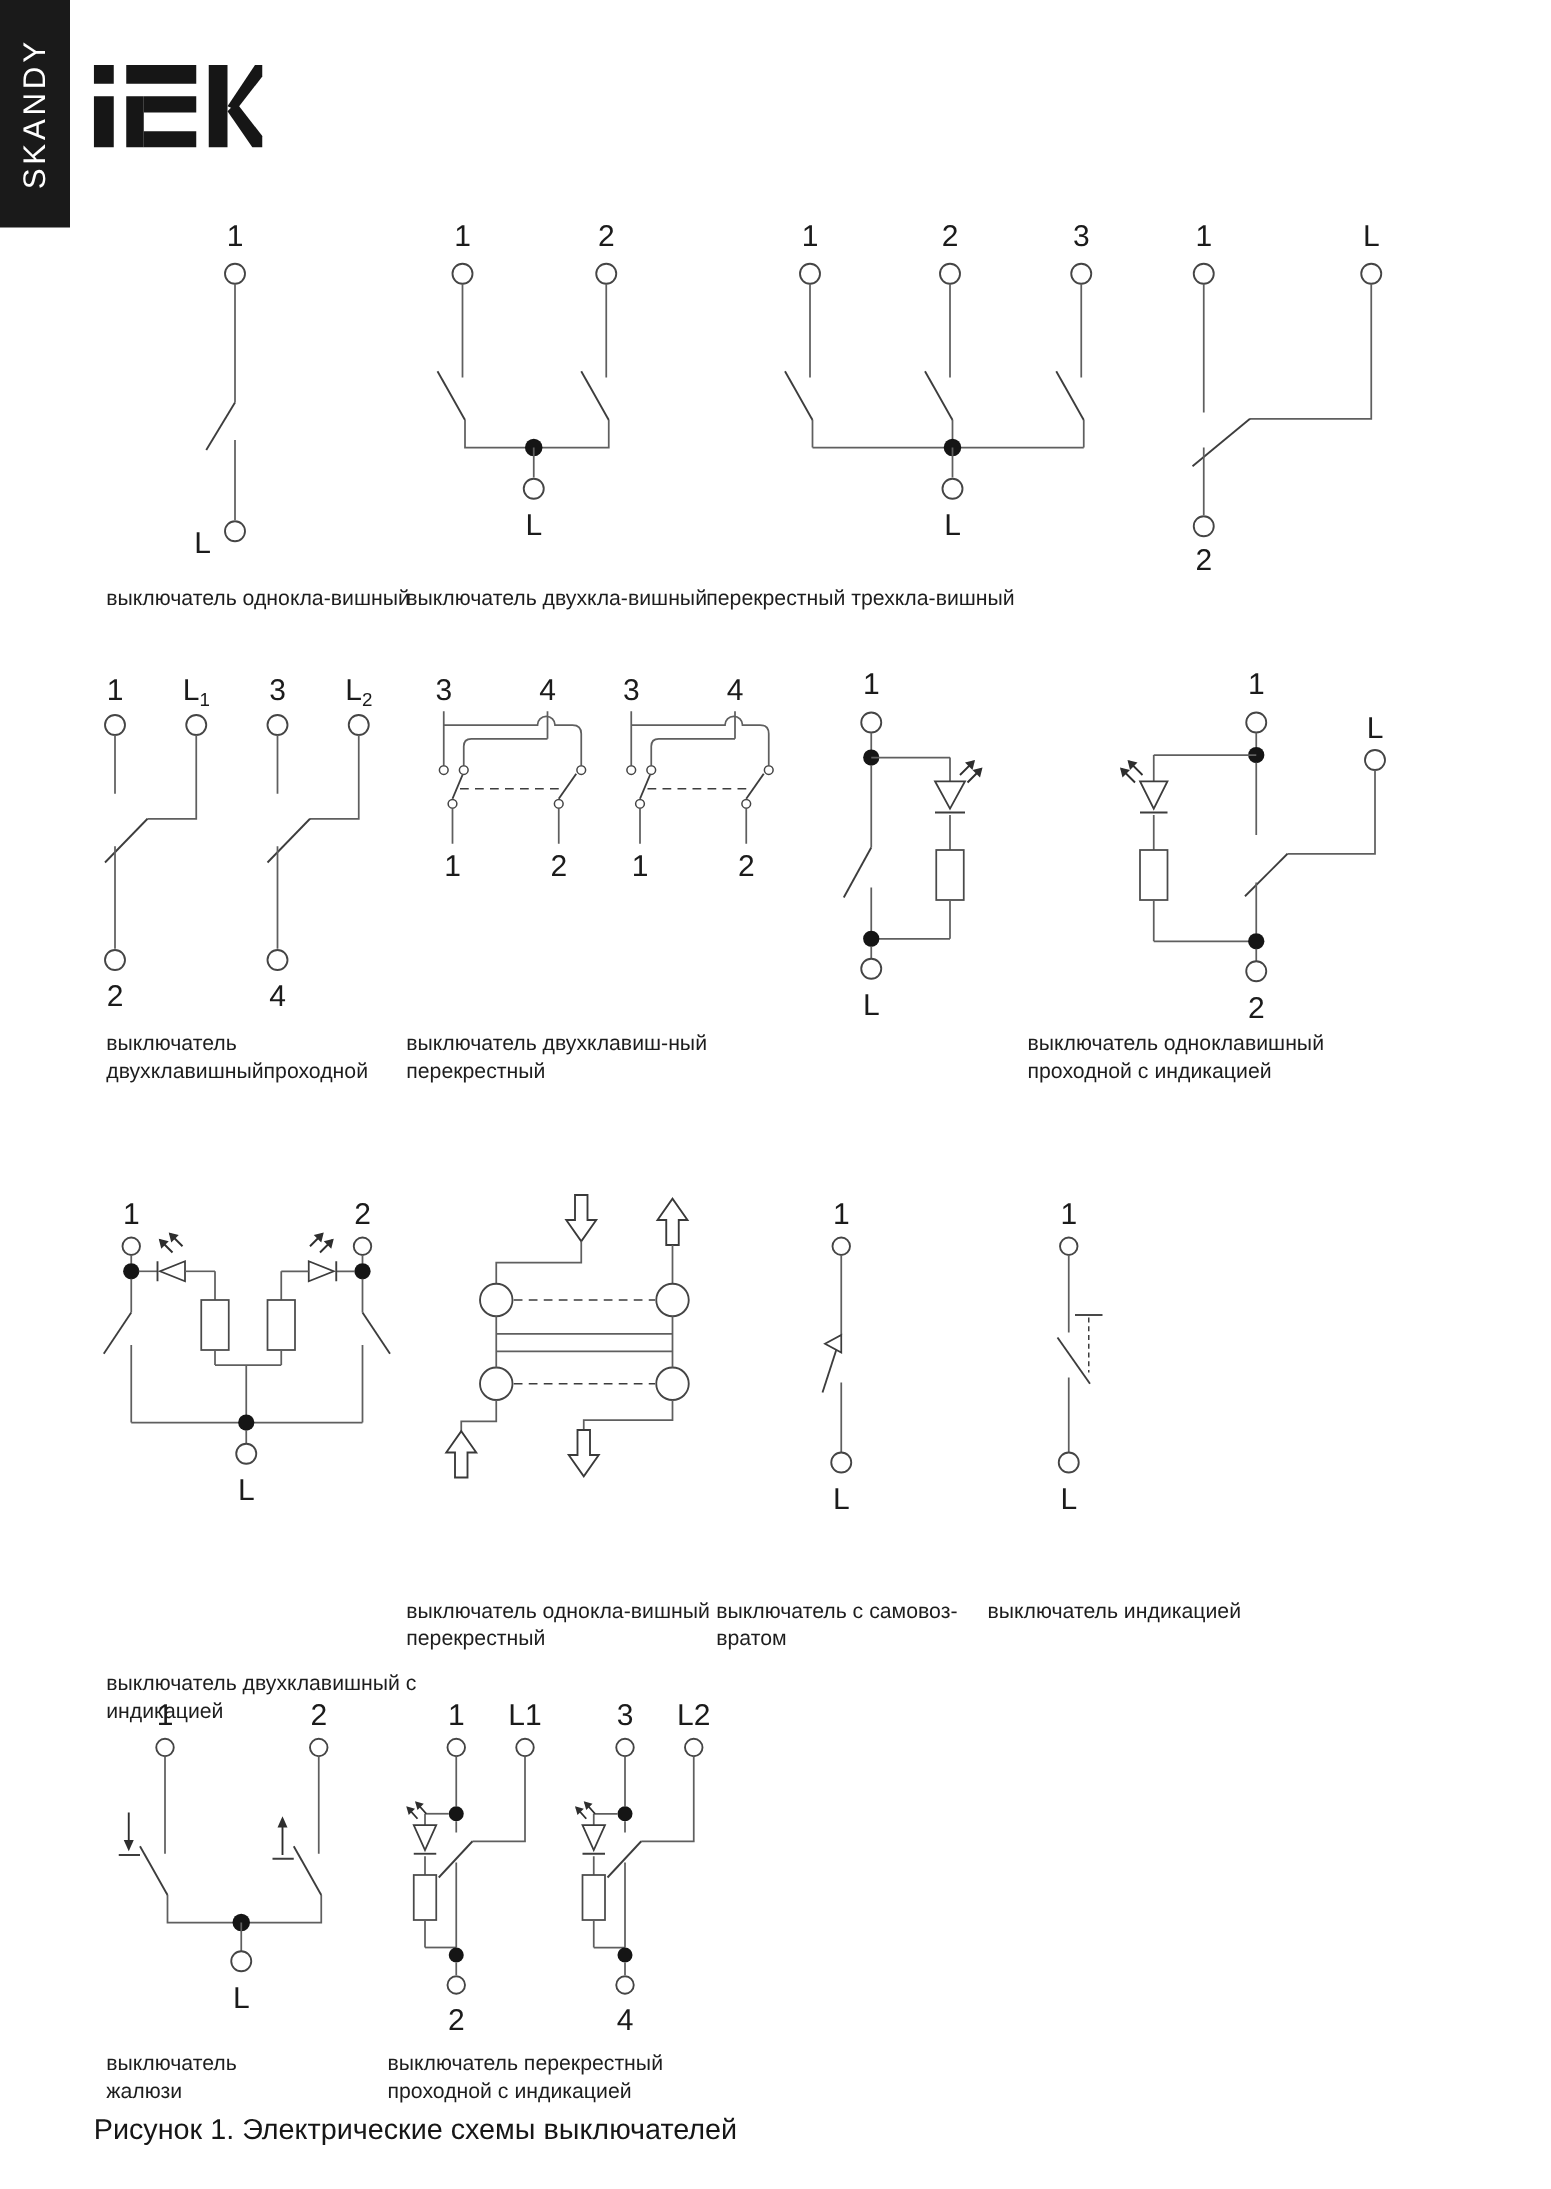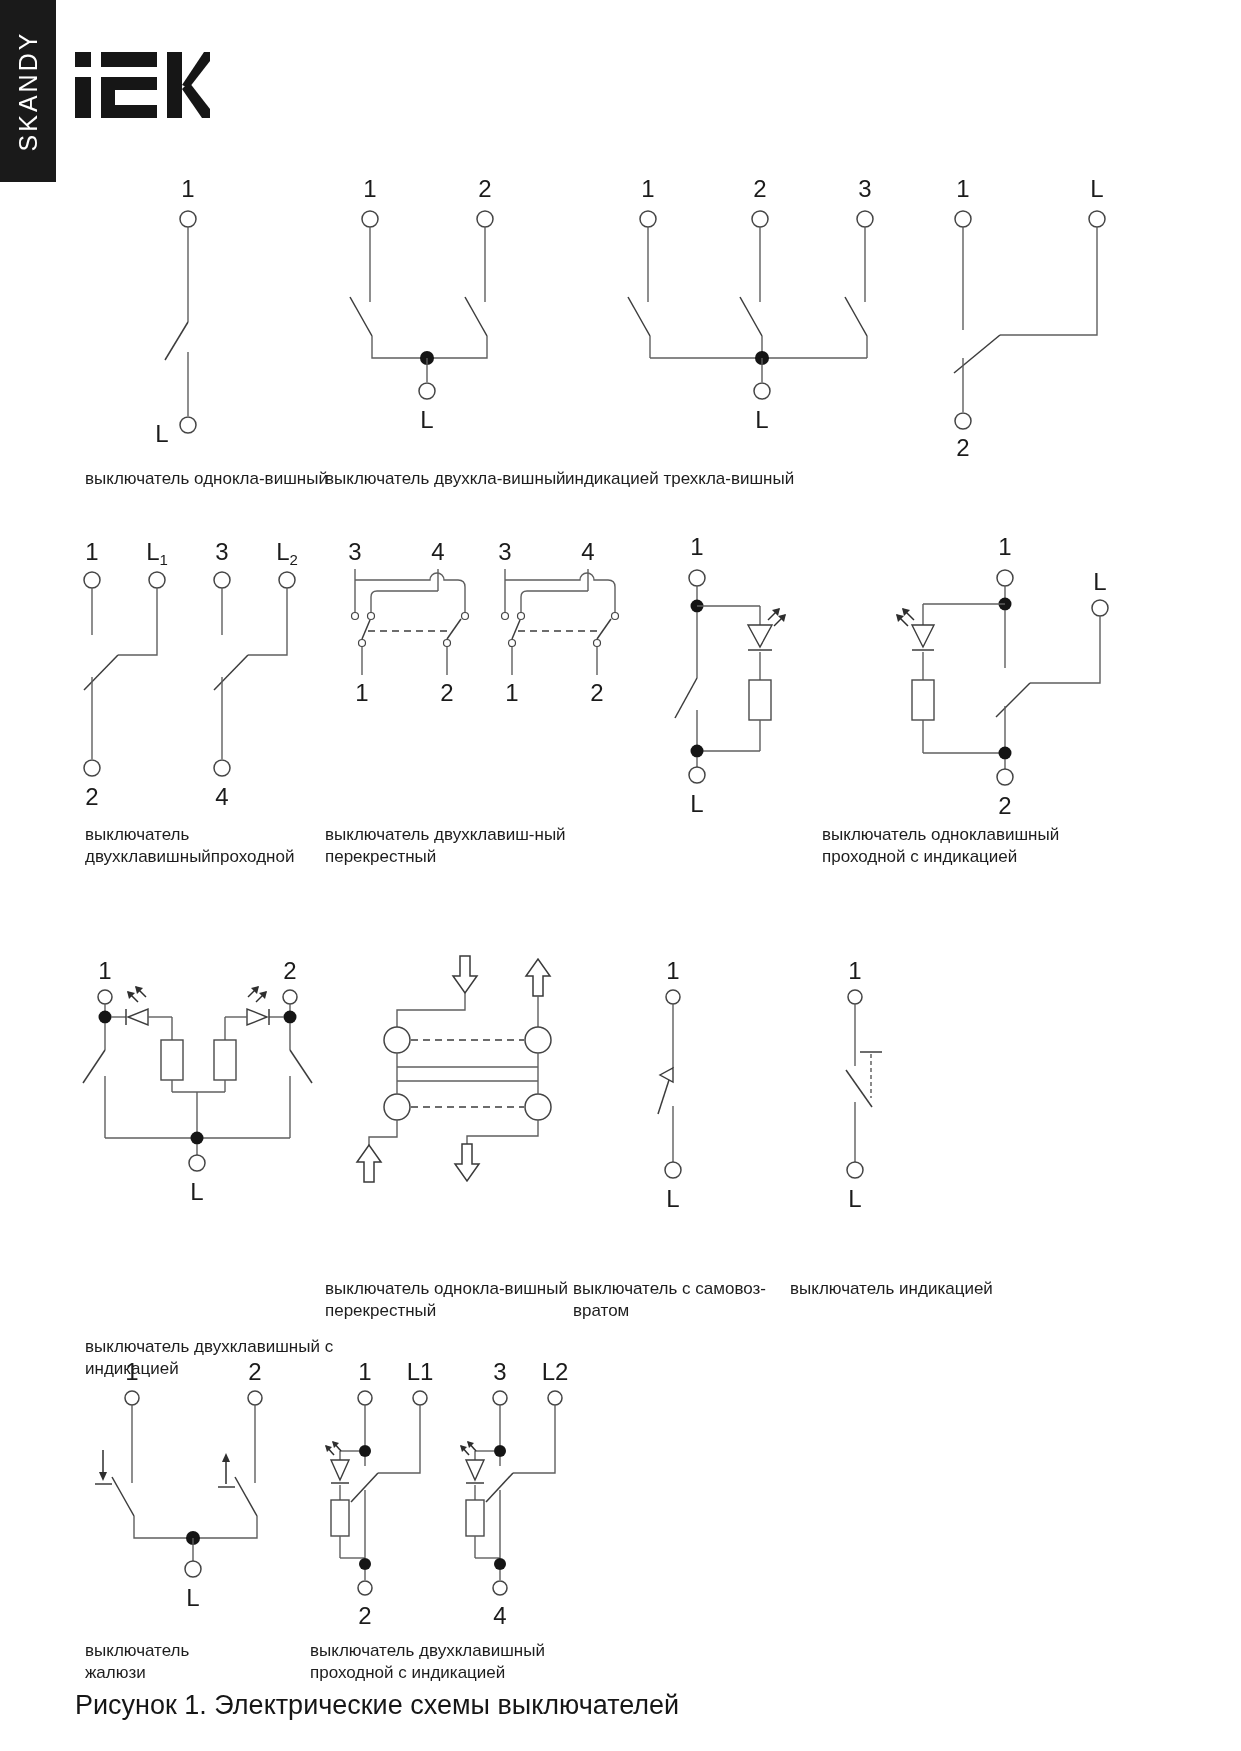--- a/index.html
+++ b/index.html
@@ -22,21 +22,21 @@
   .sub{font:15px "Liberation Sans",sans-serif;fill:#1b1b1b;}
   .res{fill:#ffffff;stroke:#4a4a4a;stroke-width:1.4;}
   .led{fill:#ffffff;stroke:#3d3d3d;stroke-width:1.4;}
   .al{stroke:#2e2e2e;stroke-width:1.5;fill:none;}
   .ah{fill:#2e2e2e;stroke:none;}
   .dash{stroke:#3d3d3d;stroke-width:1.3;stroke-dasharray:7 5;fill:none;}
   .dash2{stroke:#3d3d3d;stroke-width:1.2;stroke-dasharray:4 3;fill:none;}
   .ha{fill:#ffffff;stroke:#3a3a3a;stroke-width:1.5;}
   .cap{position:absolute;font-size:17px;line-height:22px;color:#1d1d1d;white-space:nowrap;}
   .cap span{display:block;}
-  .figcap{position:absolute;left:75px;top:1690px;font-size:27px;color:#161616;}
+  .figcap{position:absolute;left:75px;top:1690px;font-size:23px;color:#161616;}
 </style>
 </head>
 <body>
 
 <div class="page">
 
   <div class="brand">
     <div class="brand-label">SKANDY</div>
   </div>
 
@@ -119,21 +119,21 @@
 
   <div class="cap" style="left:85px;top:468px">
       <span>выключатель однокла-вишный</span>
       <span></span>
     </div>
   <div class="cap" style="left:325px;top:468px">
       <span>выключатель двухкла-вишный</span>
       <span></span>
     </div>
   <div class="cap" style="left:565px;top:468px">
-      <span>индикацией трехкла-вишный</span>
+      <span>перекрестный трехкла-вишный</span>
       <span></span>
     </div>
 
   <svg class="diag" style="left:60px;top:485px" width="270" height="332">
     <text class="lbl" x="32" y="75">1</text>
     <circle class="tc" cx="32" cy="95" r="8"></circle>
     <line class="w" x1="32" y1="103" x2="32" y2="150"></line>
     <text class="lbl" x="97" y="75"><tspan>L</tspan><tspan class="sub" dy="5">1</tspan></text>
     <circle class="tc" cx="97" cy="95" r="8"></circle>
     <polyline class="w" points="97,103 97,170 58,170"></polyline>
@@ -465,19 +465,19 @@
     <line class="w" x1="180" y1="220" x2="180" y2="230"></line>
     <circle class="tc" cx="180" cy="238" r="7"></circle>
     <text class="lbl" x="180" y="274">4</text>
   </svg>
 
   <div class="cap" style="left:85px;top:1640px">
       <span>выключатель</span>
       <span>жалюзи</span>
     </div>
   <div class="cap" style="left:310px;top:1640px">
-      <span>выключатель двухклавишный</span>
+      <span>выключатель перекрестный</span>
       <span>проходной с индикацией</span>
     </div>
 
   <div class="figcap">Рисунок 1. Электрические схемы выключателей</div>
 
 </div>
 
 </body></html>

